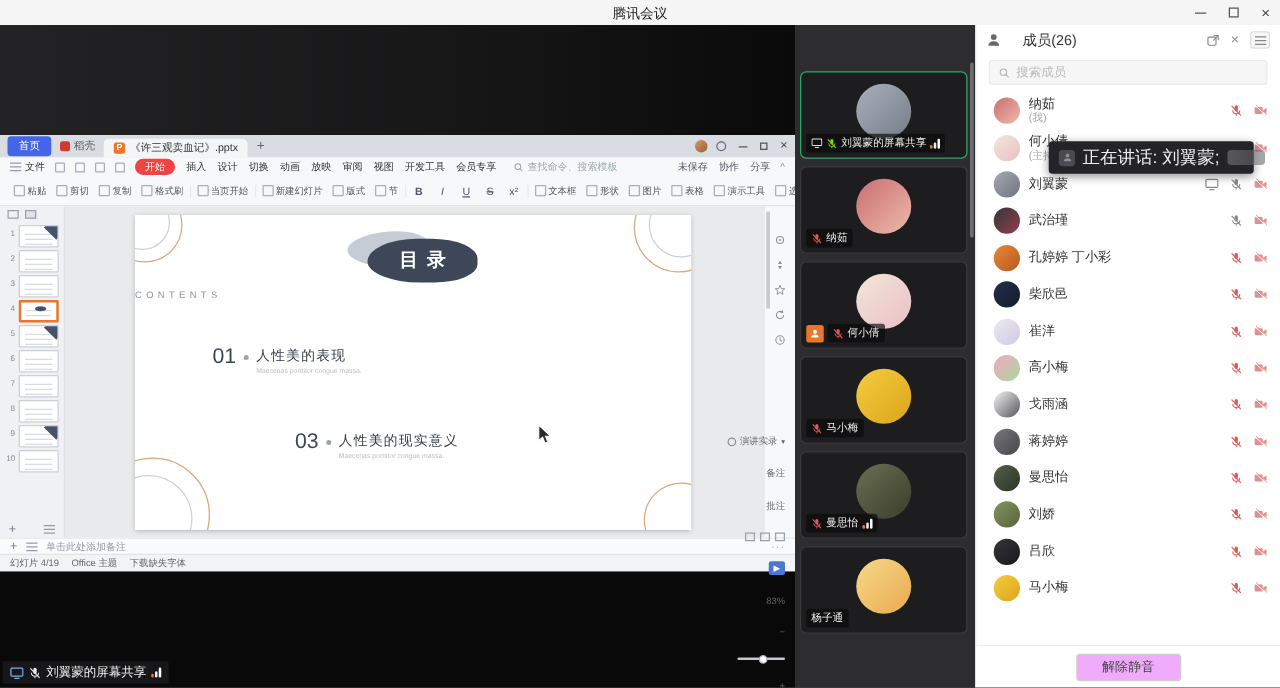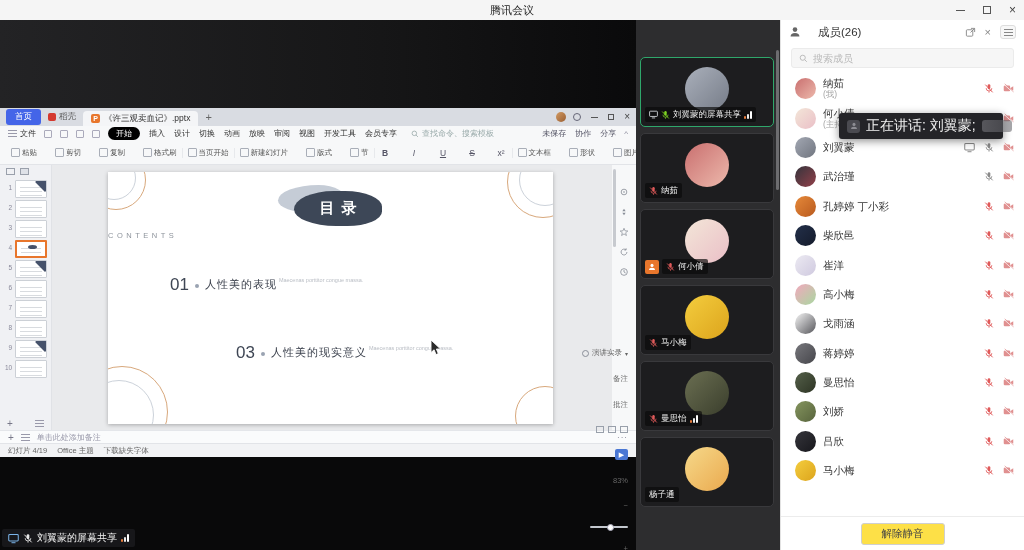--- a/index.html
+++ b/index.html
@@ -46,27 +46,27 @@
   .wps-wc { display:flex; align-items:center; gap:10px; color:#555; }
   .wps-wc .wc-min { width:7px; }
   .wps-wc .wc-max { width:6px; height:6px; }
   .wps-wc .wc-close { font-size:10px; }
   .wps-moon { width:8px; height:8px; border-radius:50%; border:1px solid #667; display:inline-block; }
 
   .wps-menubar { height:15px; display:flex; align-items:center; gap:8px; padding:0 8px; background:#f7f8f9; }
   .mb-file { display:flex; align-items:center; gap:3px; color:#333; }
   .mini-ic { width:8px; height:8px; border:1px solid #aab; border-radius:1px; display:inline-block; }
   .menu-tab { color:#333; cursor:default; }
-  .menu-tab.active { background:#000000; color:#fff; padding:1px 8px; border-radius:8px;font-family:Liberation Mono, monospace; }
+  .menu-tab.active { background:#ef4444; color:#fff; padding:1px 8px; border-radius:8px;font-family:Liberation Mono, monospace; }
   .mb-search { color:#9aa; display:flex; align-items:center; gap:3px; margin-left:6px; }
   .mb-right { margin-left:auto; display:flex; align-items:center; gap:9px; color:#556; }
 
   .wps-toolbar { height:24px; border-bottom:1px solid #e2e4e8; display:flex; align-items:center;
     padding:0 6px; color:#555; font-size:7.5px; }
-  .tb-group { display:flex; align-items:center; gap:18px; padding:0 5px; border-right:1px solid #e7e9ec; }
+  .tb-group { display:flex; align-items:center; gap:8px; padding:0 5px; border-right:1px solid #e7e9ec; }
   .chip { display:flex; align-items:center; gap:2px; white-space:nowrap; }
   .chip .box { width:9px; height:9px; border:1px solid #a9aeb8; border-radius:1px; display:inline-block; }
   .fmt { width:11px; text-align:center; font-size:8.5px; color:#556; }
   .fmt.b{font-weight:bold;} .fmt.i{font-style:italic;} .fmt.u{text-decoration:underline;} .fmt.s{text-decoration:line-through;}
 
   .wps-work { position:absolute; top:57px; left:0; right:0; height:265px; display:flex; }
   .slidepanel { width:52px; background:#f0f1f4; border-right:1px solid #e0e2e6; position:relative; overflow:hidden; }
   .sp-head { height:13px; display:flex; align-items:center; gap:5px; padding:0 6px; }
   .sp-ic { width:9px; height:7px; border:1px solid #9aa0ab; display:inline-block; }
   .thumb-row { display:flex; align-items:flex-start; gap:3px; margin:2px 3px 2px 5px; }
@@ -88,21 +88,21 @@
   .blob-light { position:absolute; left:170px; top:13px; width:70px; height:28px; background:#c5ccd6;
     border-radius:58% 42% 52% 48% / 55% 60% 40% 45%; }
   .blob-dark { position:absolute; left:186px; top:19px; width:88px; height:35px; background:#3d4757;
     border-radius:52% 48% 45% 55% / 60% 52% 48% 55%; display:flex; align-items:center; justify-content:center; }
   .blob-dark span { color:#fff; font-size:15px; font-weight:bold; letter-spacing:7px; padding-left:7px; }
   .slide-sub { position:absolute; top:59px; left:0; right:16px; font-size:7.5px;
     color:#8e949c; letter-spacing:3.5px; }
   .toc-item { position:absolute; display:flex; align-items:flex-start; gap:6px; }
   .toc-num { font-size:17px; color:#3e4654; line-height:17px; }
   .toc-dot { width:4px; height:4px; border-radius:50%; background:#9aa3b2; margin-top:8px; }
-  .toc-col { display:flex; flex-direction:row; gap:2px; padding-top:1px; }
+  .toc-col { display:flex; flex-direction:column; gap:2px; padding-top:1px; }
   .toc-title { font-size:11px; color:#373d49; letter-spacing:1px; }
   .toc-sub { font-size:5.5px; color:#b9bdc4; }
   .cursor-svg { position:absolute; left:378px; top:174px; }
 
   .rightstrip { width:24px; position:relative; display:flex; flex-direction:column; align-items:center;
     gap:10px; padding-top:22px; }
   .rs-scroll { position:absolute; left:1px; top:4px; width:3px; height:78px; background:#c7cacf; border-radius:2px; }
   .rs-ic { color:#8a8f99; }
 
   .wps-notes { position:absolute; left:0; right:0; bottom:14px; height:13px; background:#fafbfc;
@@ -162,21 +162,21 @@
   .mem-toast { position:absolute; left:58px; top:93px; width:164px; height:26px; background:#242428;
     border-radius:3px; box-shadow:0 2px 8px rgba(0,0,0,.45); display:flex; align-items:center; gap:6px;
     padding:0 8px; z-index:5; }
   .toast-av { width:13px; height:13px; border-radius:3px; background:#4a4a50; flex:none;
     display:flex; align-items:center; justify-content:center; }
   .toast-text { color:#f0f0f0; font-size:14px; white-space:nowrap; }
   .toast-blur { width:30px; height:12px; border-radius:3px; background:linear-gradient(90deg,#808086,#5c5c62);
     opacity:.55; flex:none; }
   .mem-foot { position:absolute; left:0; right:0; bottom:0; height:34px; border-top:1px solid #ececec;
     background:#fff; display:flex; align-items:center; justify-content:center; }
-  .unmute-btn { font-size:10.5px; color:#444; background:#fde047; border:1px solid #cfcfcf; border-radius:3px;
+  .unmute-btn { font-size:10.5px; color:#444; background:#f0abfc; border:1px solid #cfcfcf; border-radius:3px;
     padding:3px 20px; font-family:Liberation Serif, serif; }
 
   
   .ic { display:inline-flex; }
   .ic-mic.on svg { color:#8a8a8a; }
   .ic-mic.muted svg { color:#e05a5a; }
   .ic-cam svg { color:#e09090; }
   .ic-share-mon svg { color:#8a8a8a; }
 </style>
 </head>

